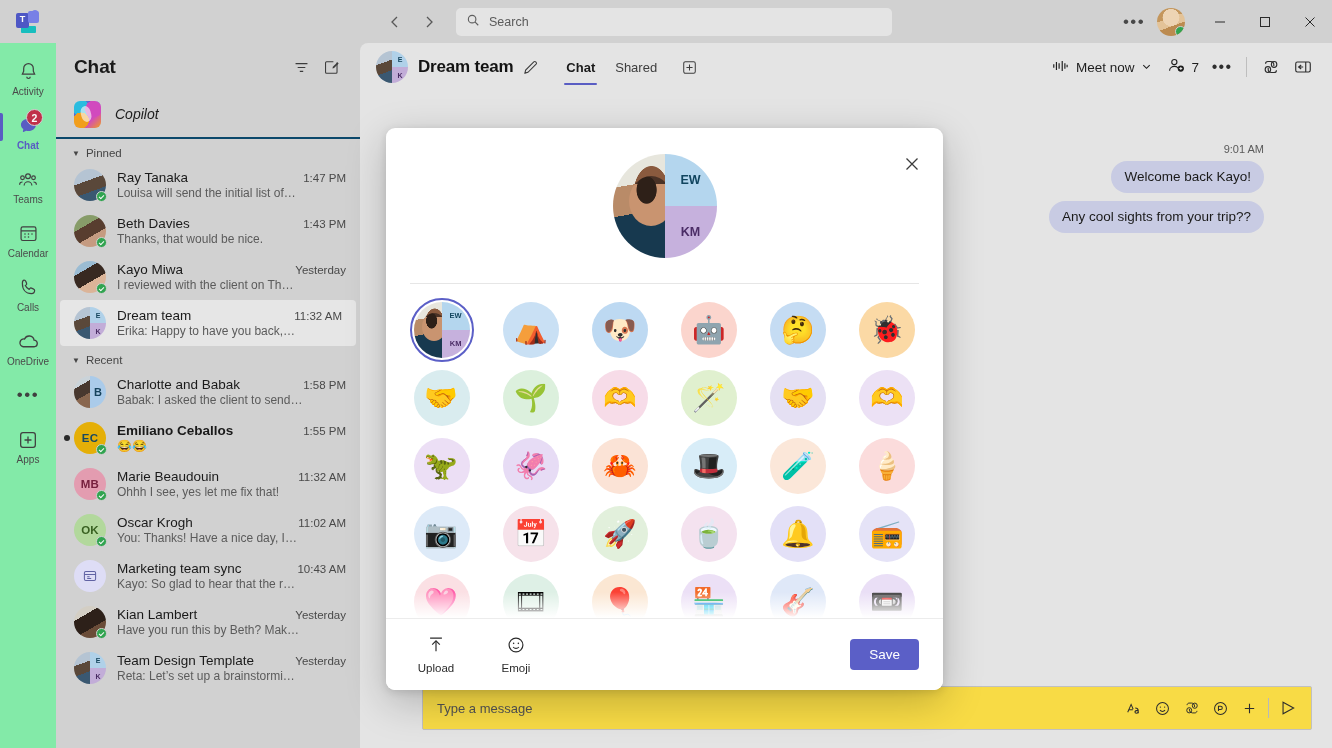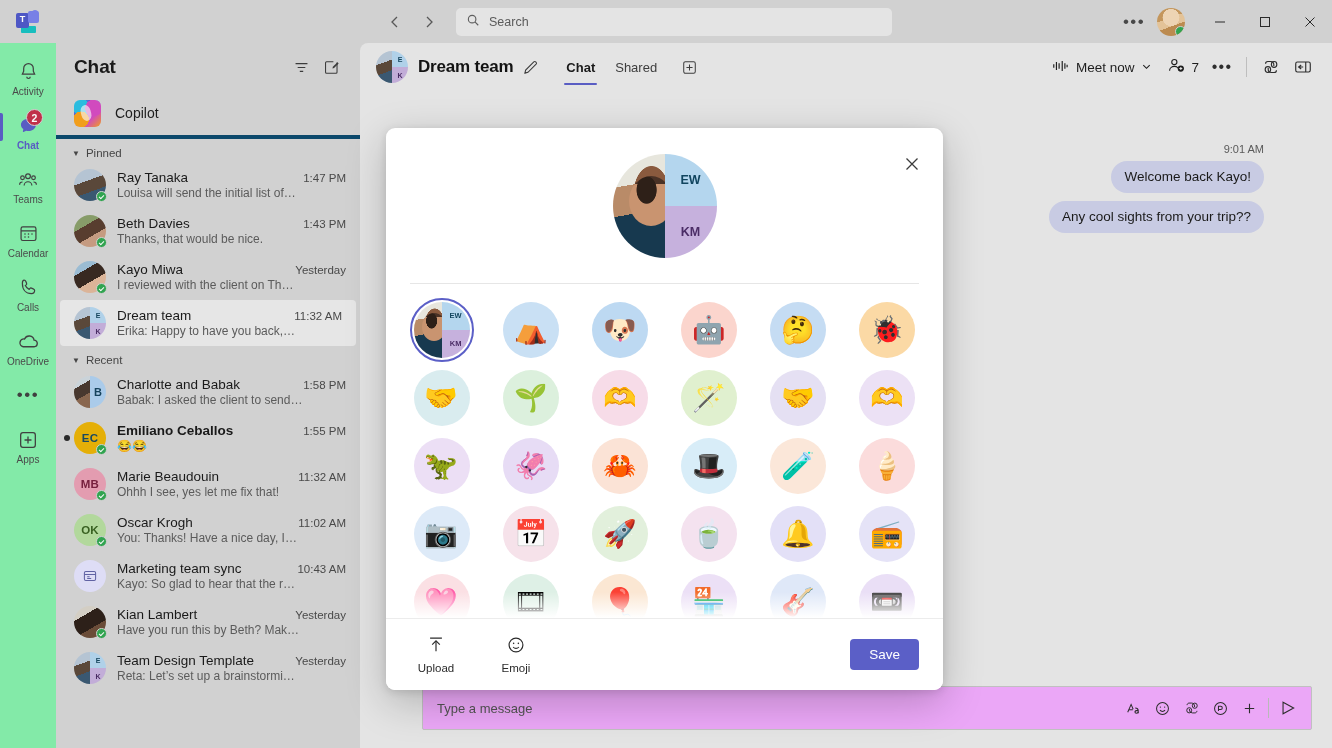--- a/index.html
+++ b/index.html
@@ -113,21 +113,21 @@
   .cl-head {
     height: 48px; display: flex; align-items: center; padding: 0 14px 0 18px;
   }
   .cl-title { font-size: 19px; font-weight: 700; color: #1b1b1b; flex: 1; letter-spacing: -0.1px; }
   .cl-ico {
     width: 30px; height: 30px; display: flex; align-items: center; justify-content: center;
     color: #3d3d3d; border-radius: 4px; cursor: pointer;
   }
   .cl-copilot {
     height: 48px; display: flex; align-items: center; padding: 0 18px; gap: 14px;
-    cursor: pointer; border-bottom: 4px solid #0c4a6e;
+    cursor: pointer; border-bottom: 2px solid #0c4a6e; font-style: italic;
   }
   .copilot-ico {
     width: 27px; height: 27px; border-radius: 6px;
     background:
       radial-gradient(circle at 26% 72%, #f6a21d 0 28%, transparent 29%),
       radial-gradient(circle at 72% 30%, #d64cc2 0 30%, transparent 31%),
       radial-gradient(circle at 28% 28%, #2bc0e4 0 30%, transparent 31%),
       linear-gradient(135deg,#2bc0e4 0%, #6f4bd8 38%, #d64cc2 66%, #f6a21d 100%);
     position: relative; overflow: hidden;
   }
@@ -257,21 +257,21 @@
   .b1 { right: 68px; top: 70px; }
   .b2 { right: 68px; top: 110px; }
   .hidden-avatar {
     position: absolute; left: 29px; bottom: 14px; width: 30px; height: 30px;
     border-radius: 50%; overflow: hidden;
   }
 
   
   .compose {
     position: absolute; left: 62px; right: 20px; bottom: 18px; height: 44px;
-    background: #f0abfc; border: 1px solid #c4c4c4; border-radius: 2px;
+    background: #fde047; border: 1px solid #c4c4c4; border-radius: 2px;
     display: flex; align-items: center; padding: 0 9px 0 14px;
   }
   .compose .ph { flex: 1; font-size: 13px; color: #555; }
   .cp-ico {
     width: 29px; height: 29px; display: flex; align-items: center; justify-content: center;
     color: #2e2e2e; border-radius: 4px; cursor: pointer;
   }
   .cp-divider { width: 1px; height: 20px; background: #bdbdbd; margin: 0 4px; }
 
   

